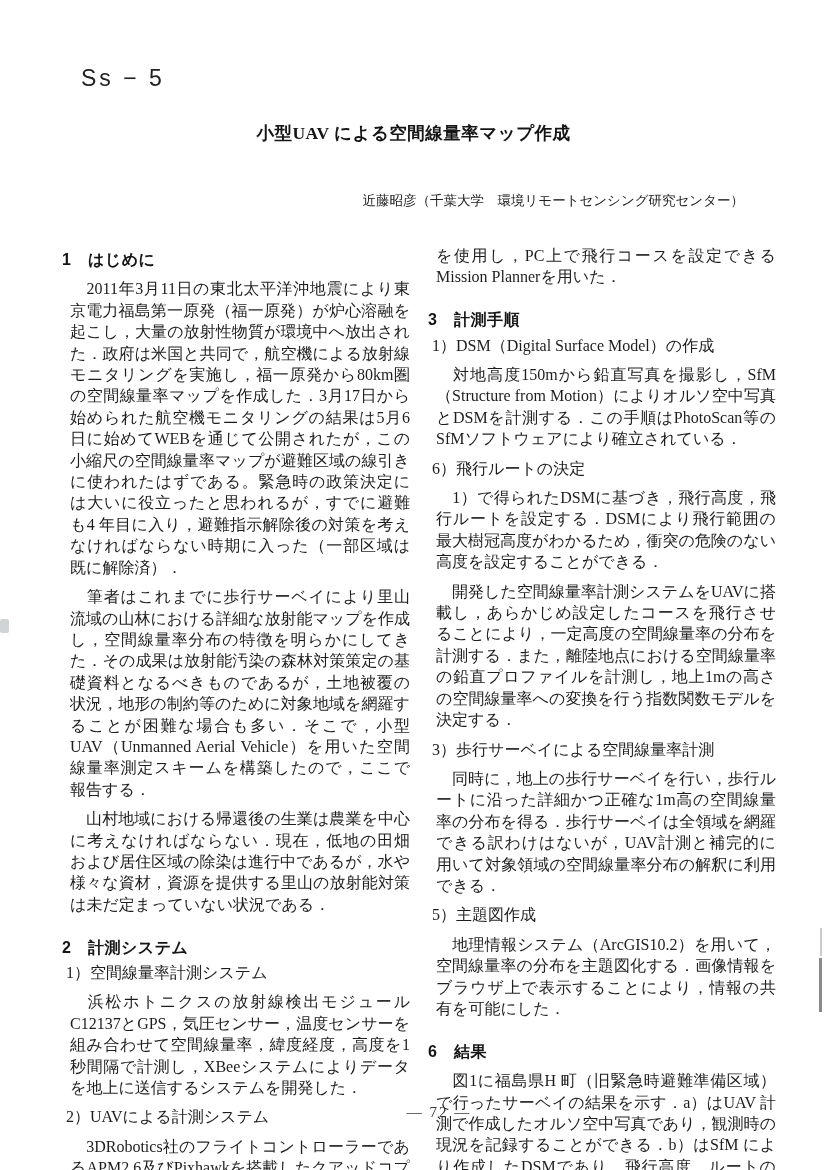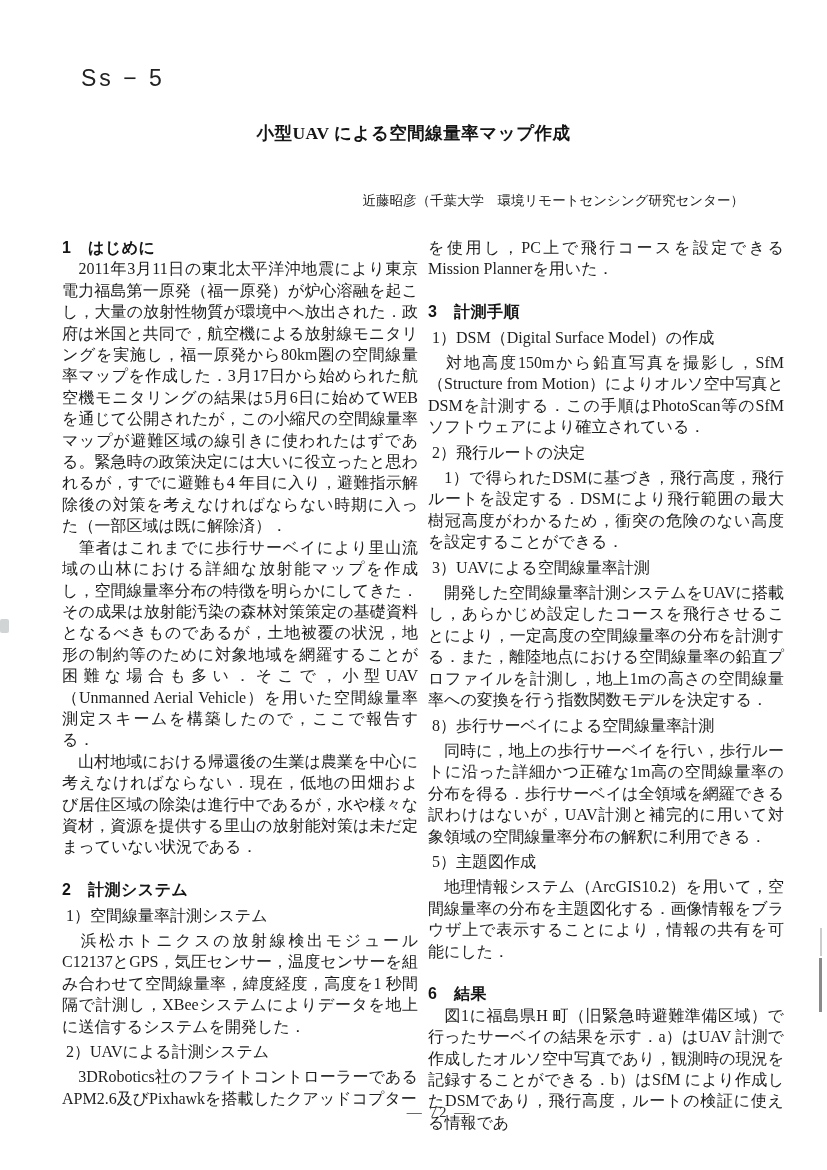--- a/index.html
+++ b/index.html
@@ -44,32 +44,32 @@
     position: absolute;
     top: 237px;
     width: 356px;
     font-size: 16px;
     line-height: 21.4px;
     text-align: justify;
     color: #1d1d1d;
   }
   .col-left  { left: 62px; }
   .col-right { left: 428px; }
-  .col p { margin: 0; }
+  .col p { margin: 8px; }
   .col .section-head {
     margin: 21.4px 0 0 0;
     font-size: 16px;
     line-height: 21.4px;
     font-weight: bold;
     font-family: "Liberation Sans", "DejaVu Sans", sans-serif;
     letter-spacing: 0.5px;
     text-align: left;
     color: #151515;
   }
-  .col .section-head.first { margin-top: 0; }
+  .col .section-head.first { margin-top: 12px; }
   .col .subhead {
     margin: 4px;
     text-align: left;
   }
   .page-footer {
     position: absolute;
     top: 1104px;
     left: 0;
     width: 100%;
     text-align: center;
@@ -114,25 +114,24 @@
     <p>　浜松ホトニクスの放射線検出モジュールC12137とGPS，気圧センサー，温度センサーを組み合わせて空間線量率，緯度経度，高度を1 秒間隔で計測し，XBeeシステムによりデータを地上に送信するシステムを開発した．</p>
     <p class="subhead">2）UAVによる計測システム</p>
     <p>　3DRobotics社のフライトコントローラーであるAPM2.6及びPixhawkを搭載したクアッドコプター</p>
   </div>
 
   <div class="col col-right">
     <p>を使用し，PC上で飛行コースを設定できるMission Plannerを用いた．</p>
     <p class="section-head">3　計測手順</p>
     <p class="subhead">1）DSM（Digital Surface Model）の作成</p>
     <p>　対地高度150mから鉛直写真を撮影し，SfM（Structure from Motion）によりオルソ空中写真とDSMを計測する．この手順はPhotoScan等のSfMソフトウェアにより確立されている．</p>
-    <p class="subhead">2）飛行ルートの決定</p>
+    <p class="subhead">6）飛行ルートの決定</p>
     <p>　1）で得られたDSMに基づき，飛行高度，飛行ルートを設定する．DSMにより飛行範囲の最大樹冠高度がわかるため，衝突の危険のない高度を設定することができる．</p>
-    <p class="subhead">3）UAVによる空間線量率計測</p>
     <p>　開発した空間線量率計測システムをUAVに搭載し，あらかじめ設定したコースを飛行させることにより，一定高度の空間線量率の分布を計測する．また，離陸地点における空間線量率の鉛直プロファイルを計測し，地上1mの高さの空間線量率への変換を行う指数関数モデルを決定する．</p>
-    <p class="subhead">8）歩行サーベイによる空間線量率計測</p>
+    <p class="subhead">3）歩行サーベイによる空間線量率計測</p>
     <p>　同時に，地上の歩行サーベイを行い，歩行ルートに沿った詳細かつ正確な1m高の空間線量率の分布を得る．歩行サーベイは全領域を網羅できる訳わけはないが，UAV計測と補完的に用いて対象領域の空間線量率分布の解釈に利用できる．</p>
     <p class="subhead">5）主題図作成</p>
     <p>　地理情報システム（ArcGIS10.2）を用いて，空間線量率の分布を主題図化する．画像情報をブラウザ上で表示することにより，情報の共有を可能にした．</p>
     <p class="section-head">6　結果</p>
     <p>　図1に福島県H 町（旧緊急時避難準備区域）で行ったサーベイの結果を示す．a）はUAV 計測で作成したオルソ空中写真であり，観測時の現況を記録することができる．b）はSfM により作成したDSMであり，飛行高度，ルートの検証に使える情報であ</p>
   </div>
 
   <div class="page-footer">— 72 —</div>
 
   <div class="artifact artifact-left"></div>

